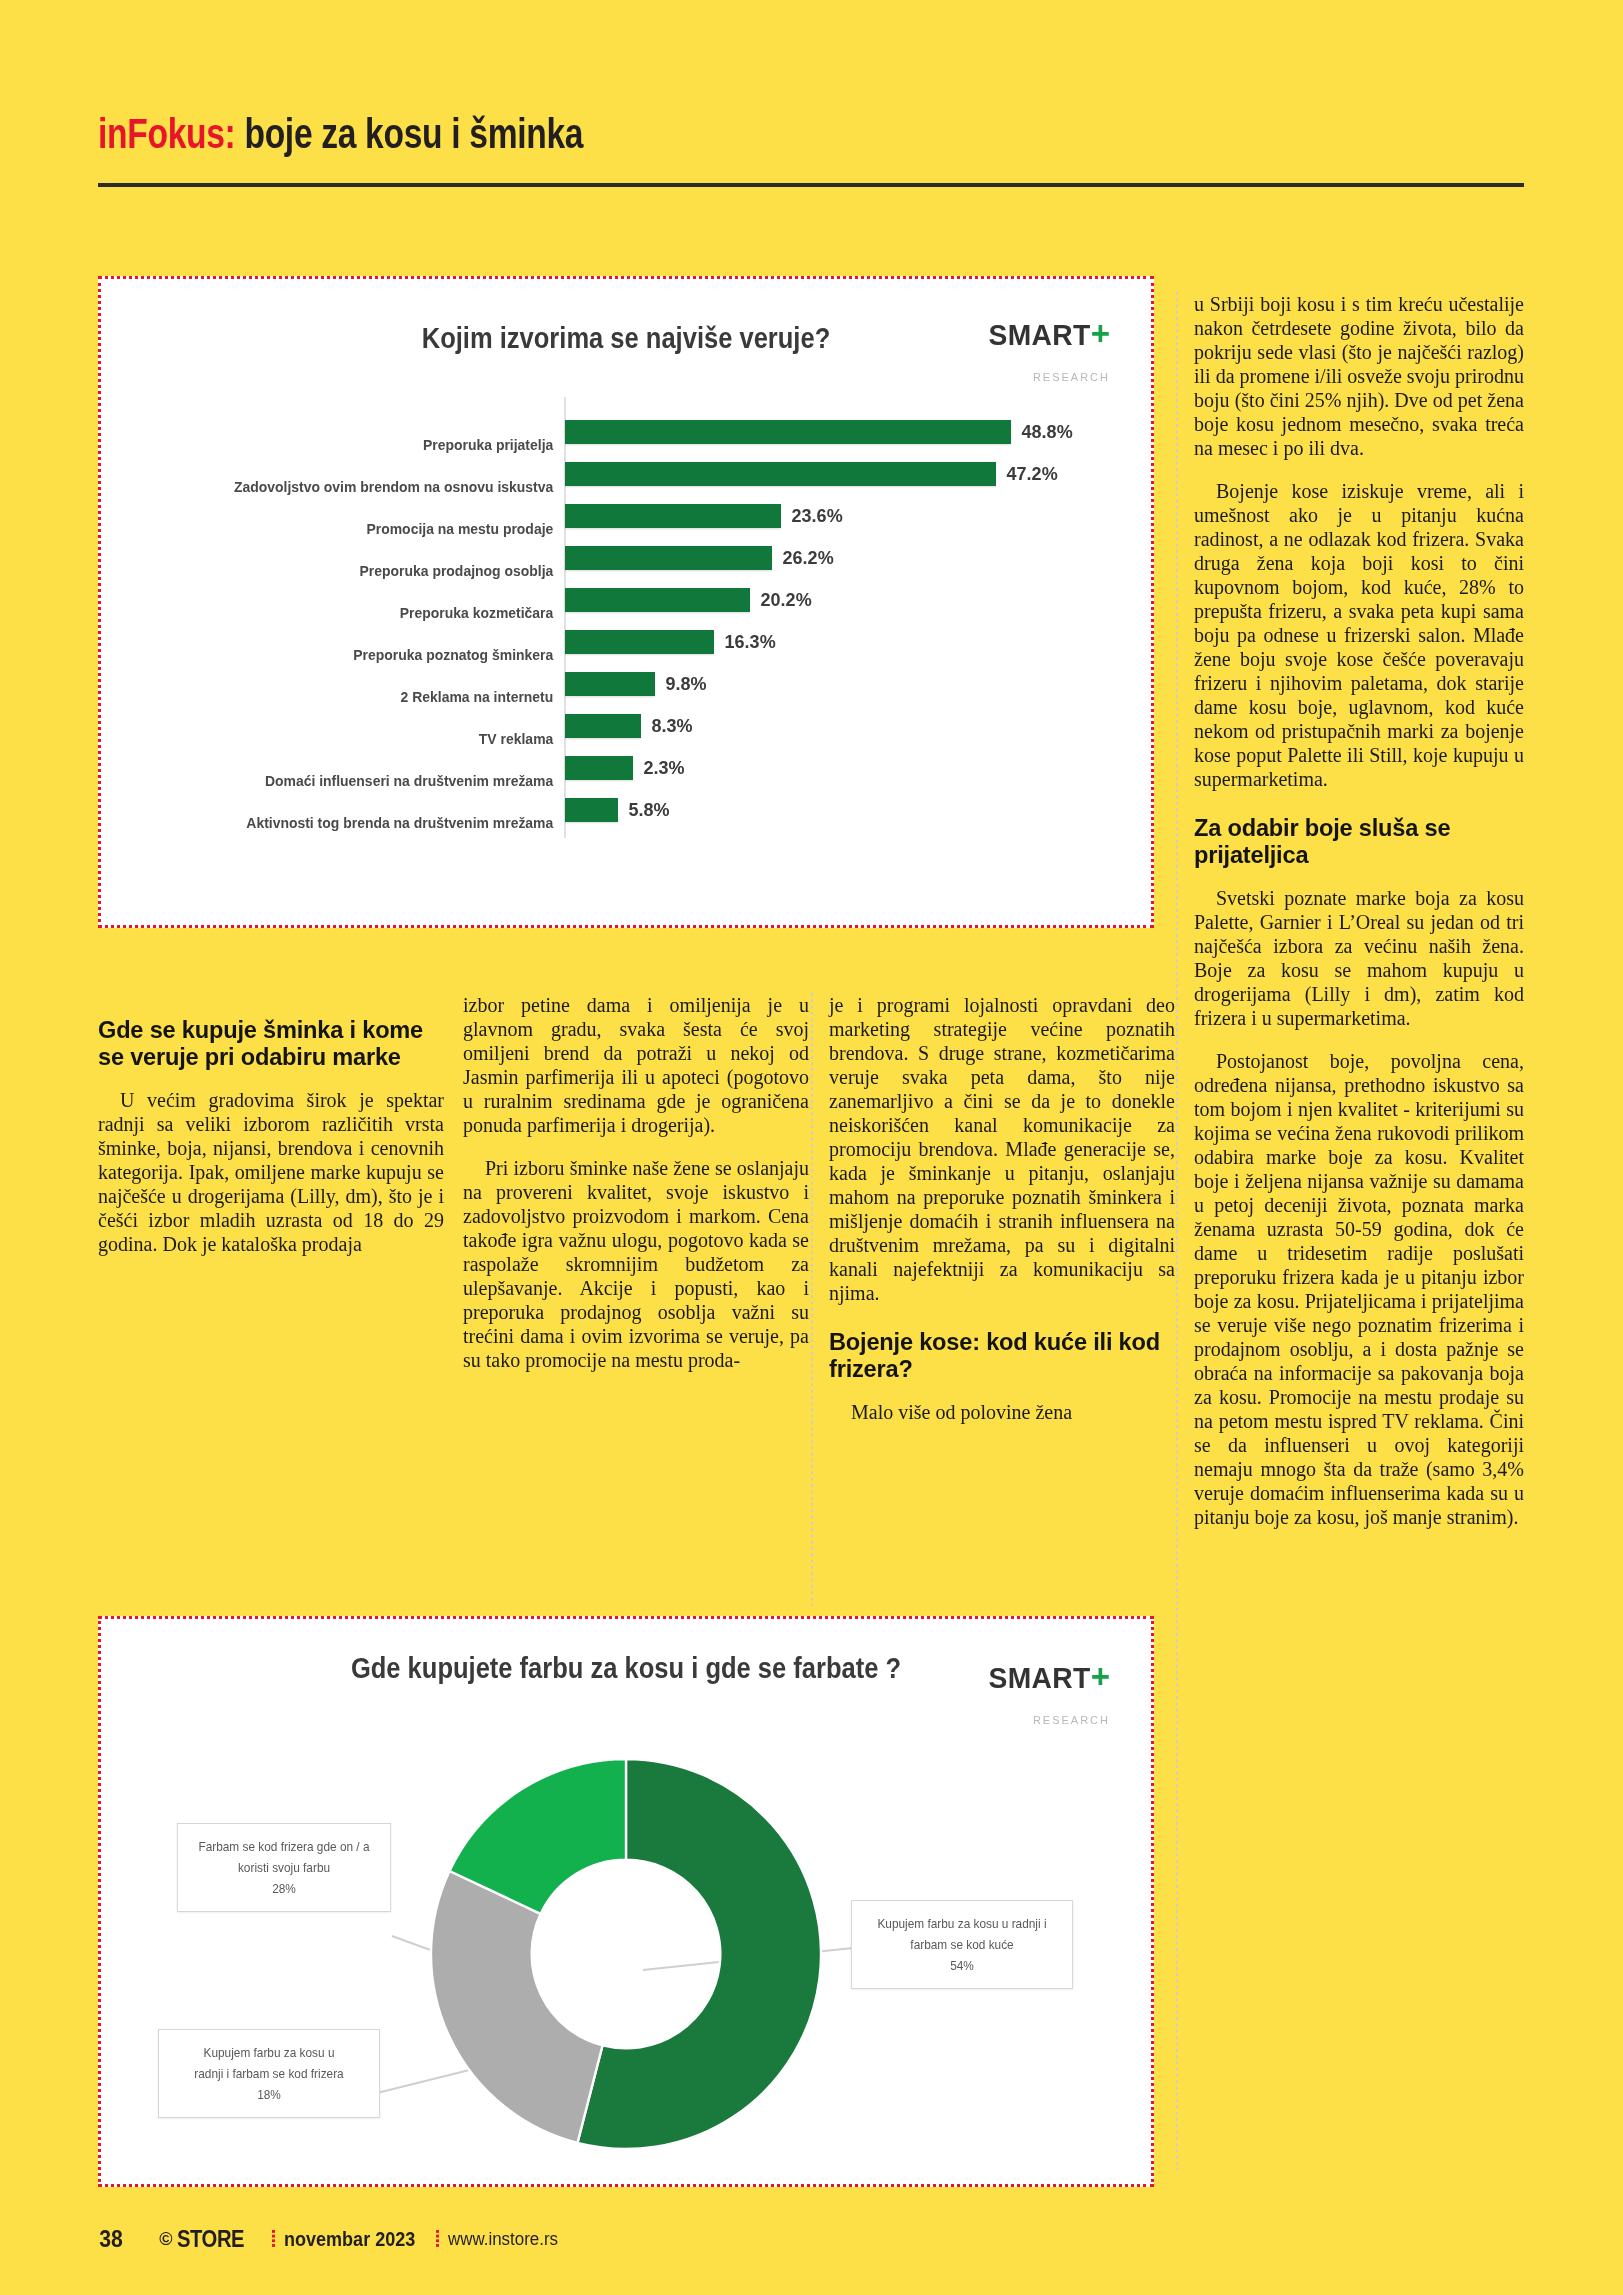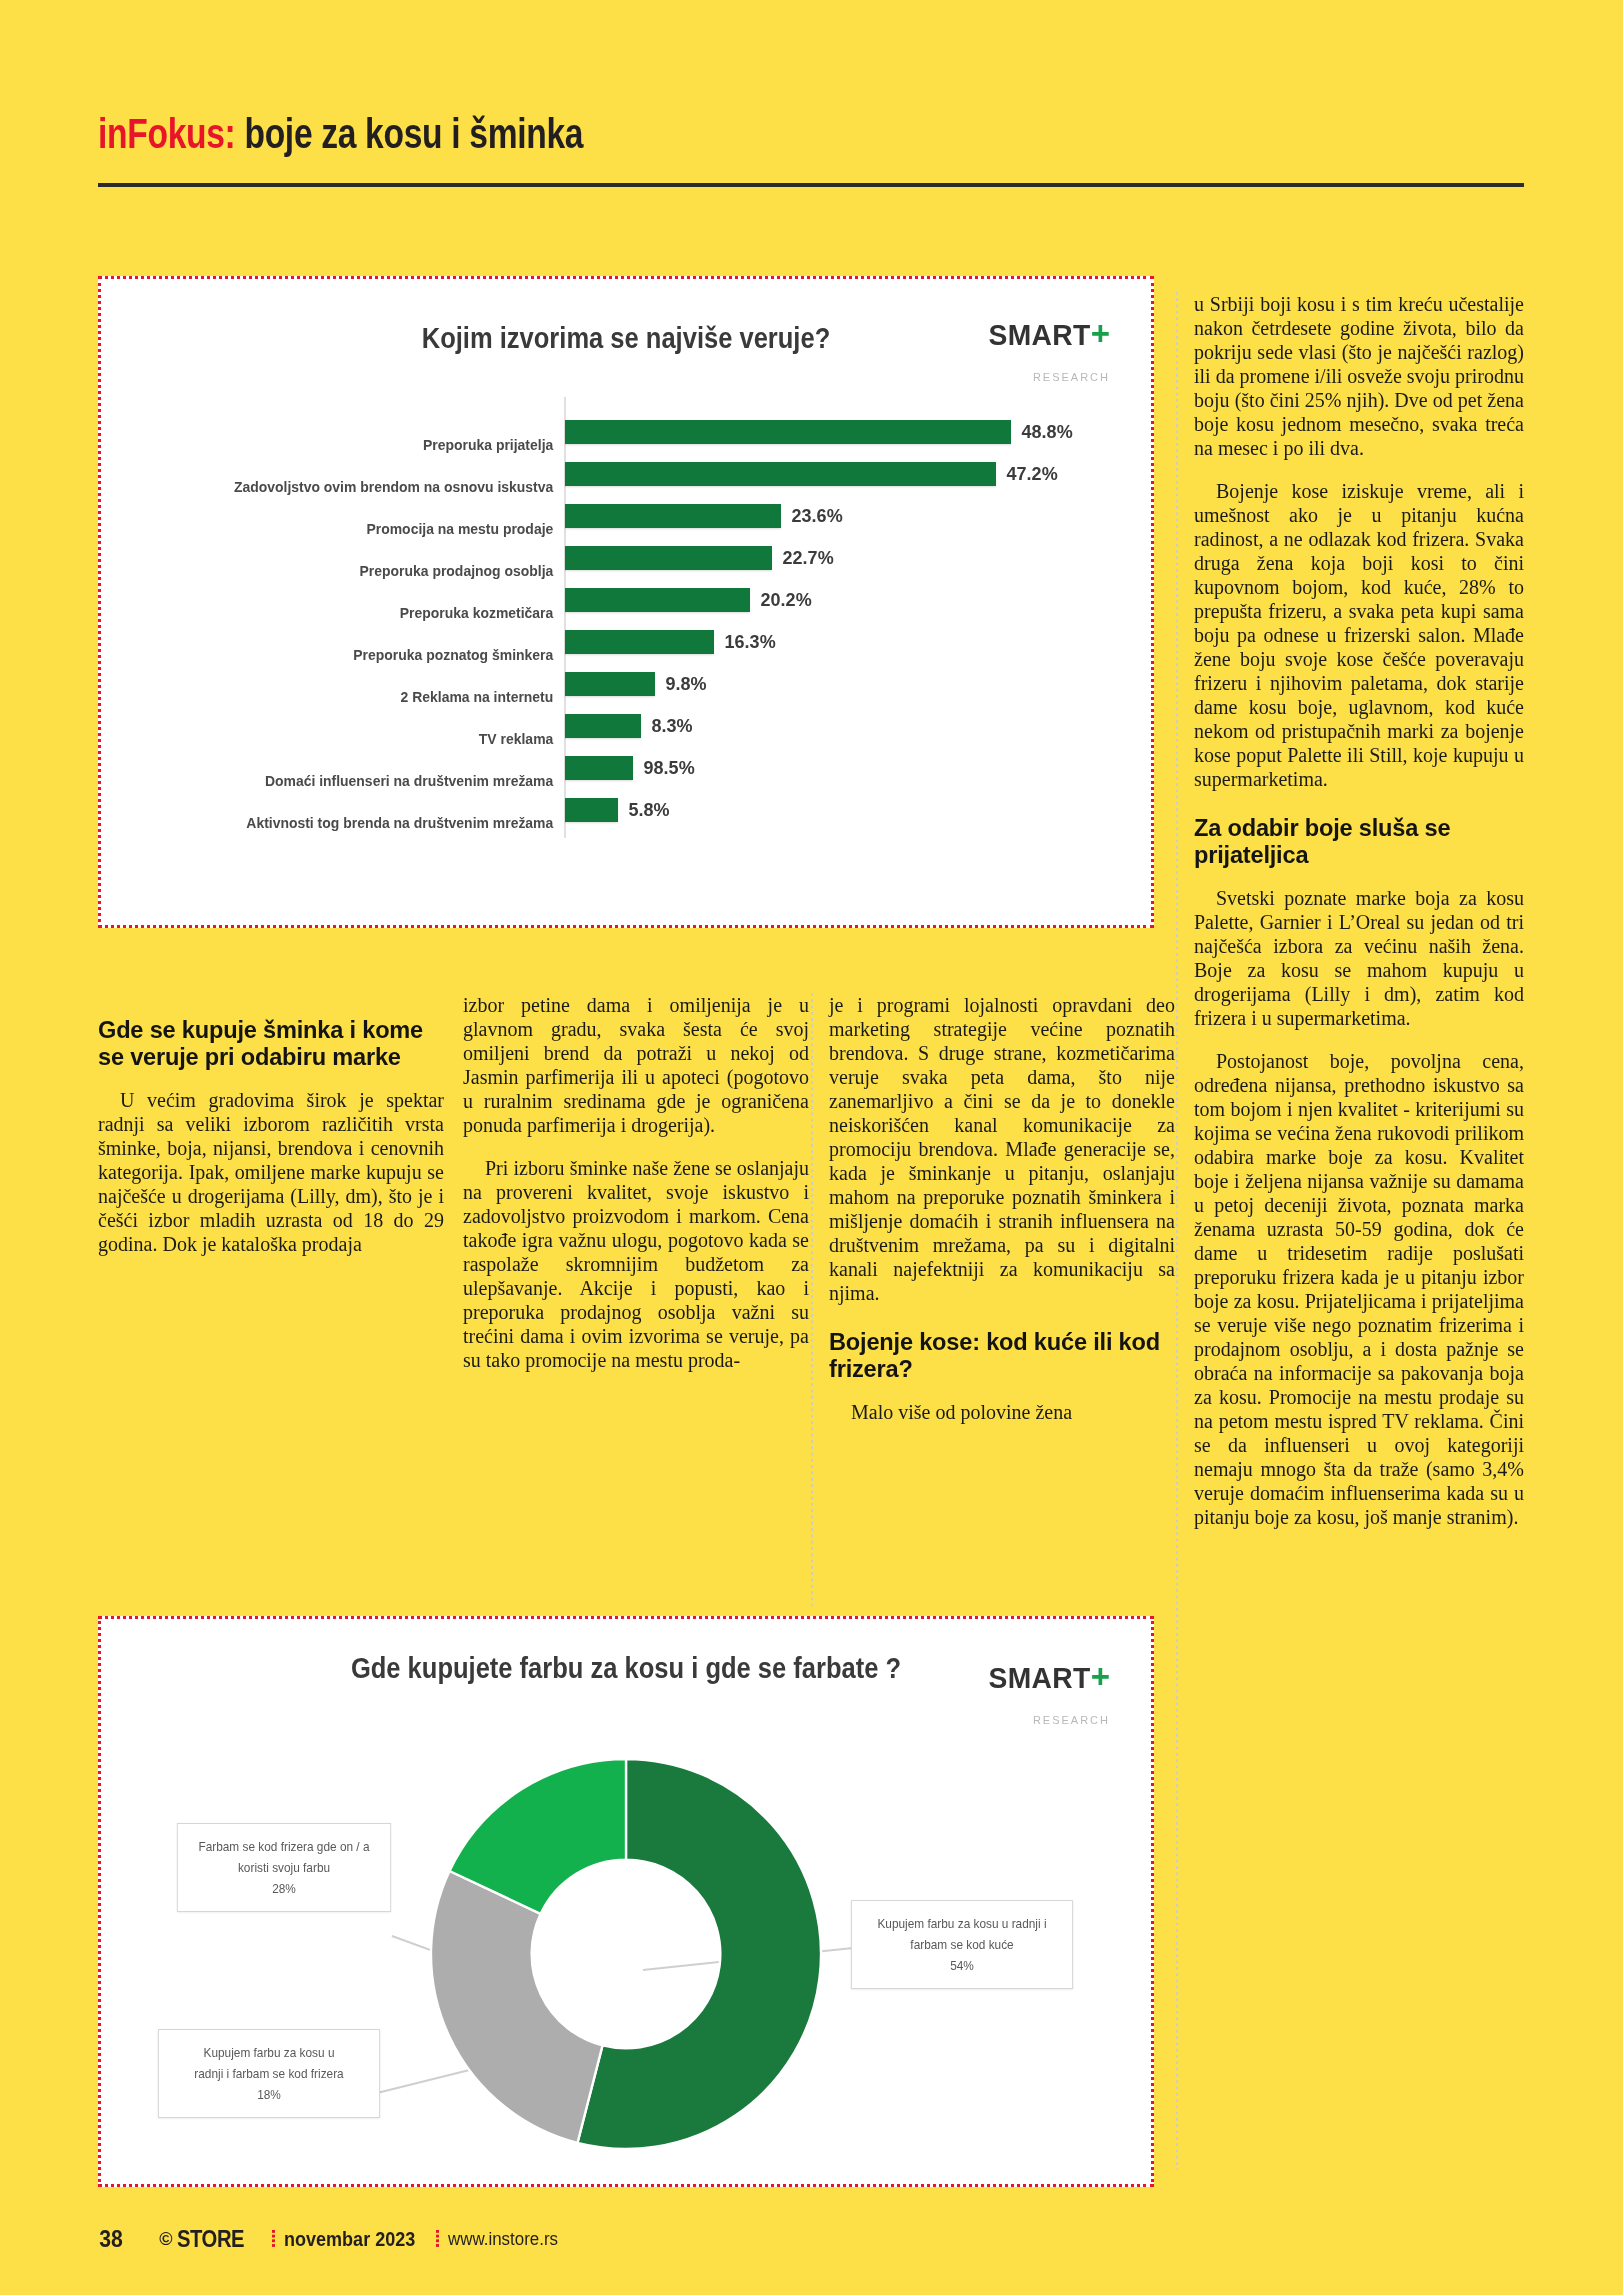--- a/index.html
+++ b/index.html
@@ -346,21 +346,21 @@
             <div class="bar-label">Promocija na mestu prodaje</div>
             <div class="bar-track">
               <div class="bar-fill" style="width: 216px; background: rgb(17, 120, 60);"></div>
               <div class="bar-value">23.6%</div>
             </div>
           </div>
           <div class="bar-row">
             <div class="bar-label">Preporuka prodajnog osoblja</div>
             <div class="bar-track">
               <div class="bar-fill" style="width: 207px; background: rgb(17, 120, 60);"></div>
-              <div class="bar-value">22.7%</div>
+              <div class="bar-value">26.2%</div>
             </div>
           </div>
           <div class="bar-row">
             <div class="bar-label">Preporuka kozmetičara</div>
             <div class="bar-track">
               <div class="bar-fill" style="width: 185px; background: rgb(17, 120, 60);"></div>
               <div class="bar-value">20.2%</div>
             </div>
           </div>
           <div class="bar-row">
@@ -381,21 +381,21 @@
             <div class="bar-label">TV reklama</div>
             <div class="bar-track">
               <div class="bar-fill" style="width: 76px; background: rgb(17, 120, 60);"></div>
               <div class="bar-value">8.3%</div>
             </div>
           </div>
           <div class="bar-row">
             <div class="bar-label">Domaći influenseri na društvenim mrežama</div>
             <div class="bar-track">
               <div class="bar-fill" style="width: 68px; background: rgb(17, 120, 60);"></div>
-              <div class="bar-value">98.5%</div>
+              <div class="bar-value">2.3%</div>
             </div>
           </div>
           <div class="bar-row">
             <div class="bar-label">Aktivnosti tog brenda  na društvenim mrežama</div>
             <div class="bar-track">
               <div class="bar-fill" style="width: 53px; background: rgb(17, 120, 60);"></div>
               <div class="bar-value">5.8%</div>
             </div>
           </div>
         </div>

